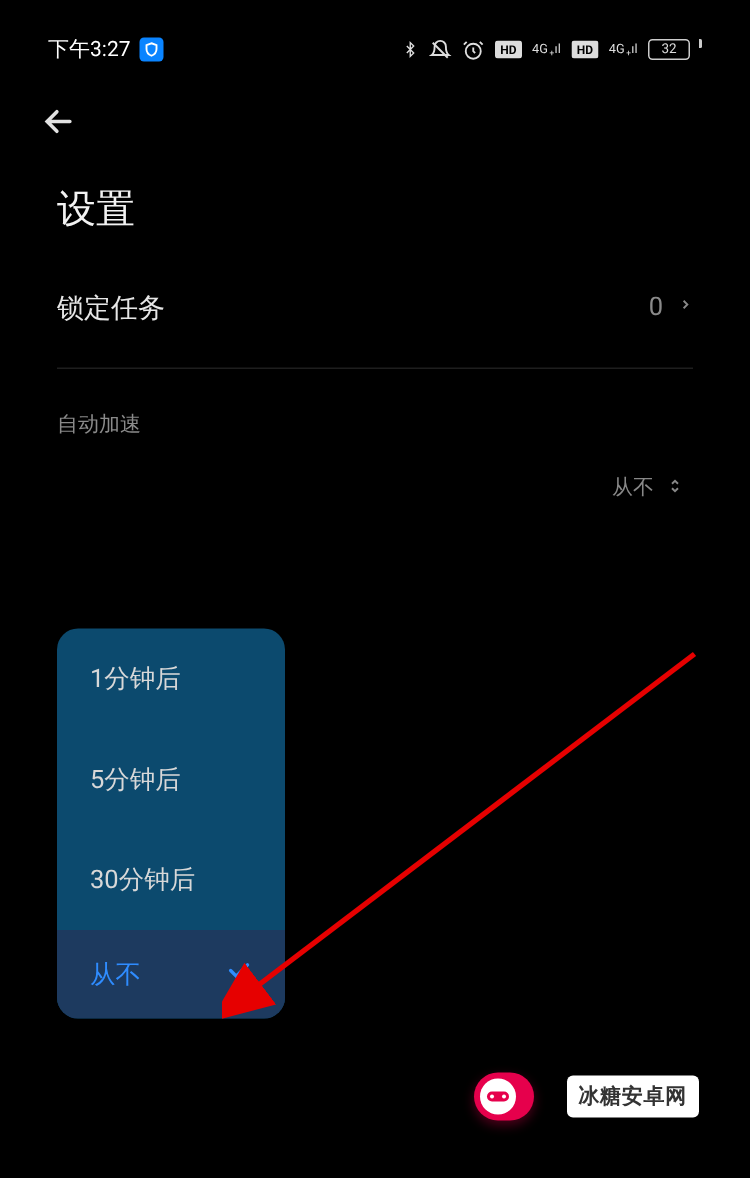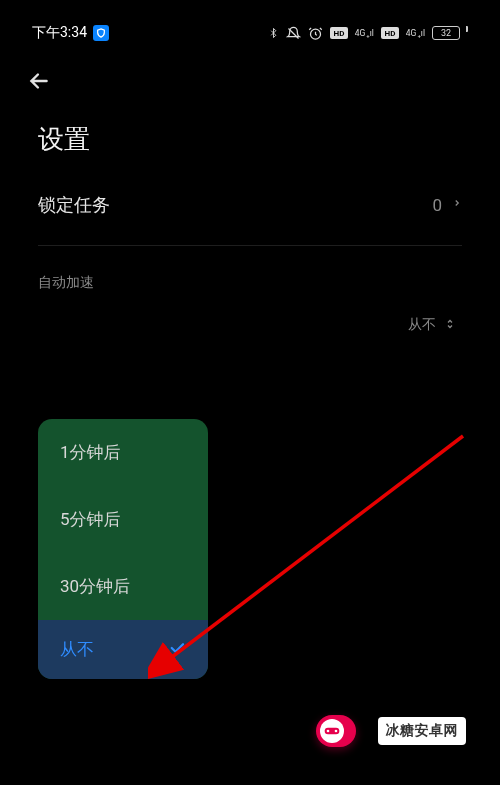--- a/index.html
+++ b/index.html
@@ -86,22 +86,22 @@
       display: flex; justify-content: flex-end;
       padding: 14px 36px;
       color: #888;
       font-size: 14px;
       gap: 8px;
     }
     .dropdown {
       position: absolute;
       left: 30px;
       top: 411px;
-      width: 170px;
-      background: #14532d;
+      width: 152px;
+      background: #0c4a6e;
       border-radius: 14px;
       overflow: hidden;
       box-shadow: 0 8px 36px rgba(0,0,0,0.7);
     }
     .dd-item {
       padding: 22px 22px;
       color: #d8d8d8;
       font-size: 17px;
     }
     .dd-item.selected {
@@ -156,21 +156,21 @@
       gap: 1px;
     }
   </style>
 </head>
 <body>
 
 <div class="screen">
 
   <div class="status-bar">
     <div class="status-left">
-      <span>下午3:34</span>
+      <span>下午3:27</span>
       <span class="status-icon shield-icon">
         <svg width="10" height="10" viewBox="0 0 24 24" fill="none" stroke="#fff" stroke-width="3">
             <path d="M12 2l8 3v6c0 5-3.5 9-8 11-4.5-2-8-6-8-11V5l8-3z"></path>
           </svg>
       </span>
     </div>
     <div class="status-right">
       <span class="status-icon">
         <svg width="11" height="14" viewBox="0 0 24 24" fill="none" stroke="#ddd" stroke-width="2">
             <path d="M7 7l10 10-5 5V2l5 5L7 17"></path>

